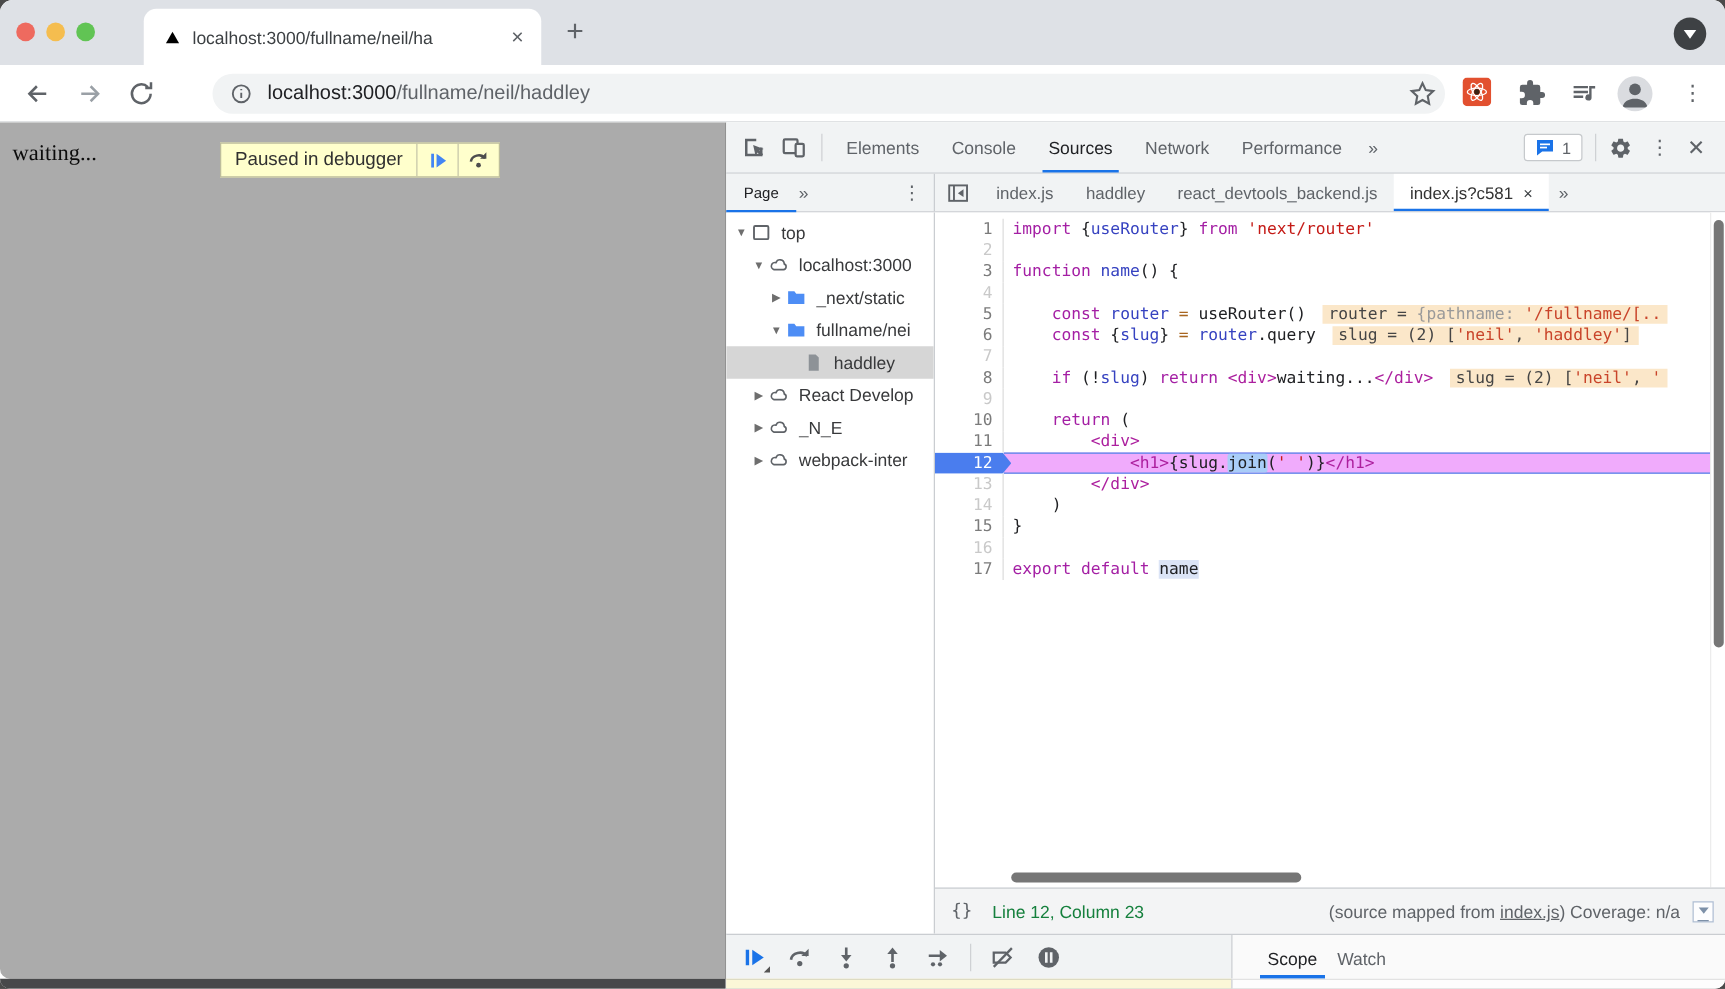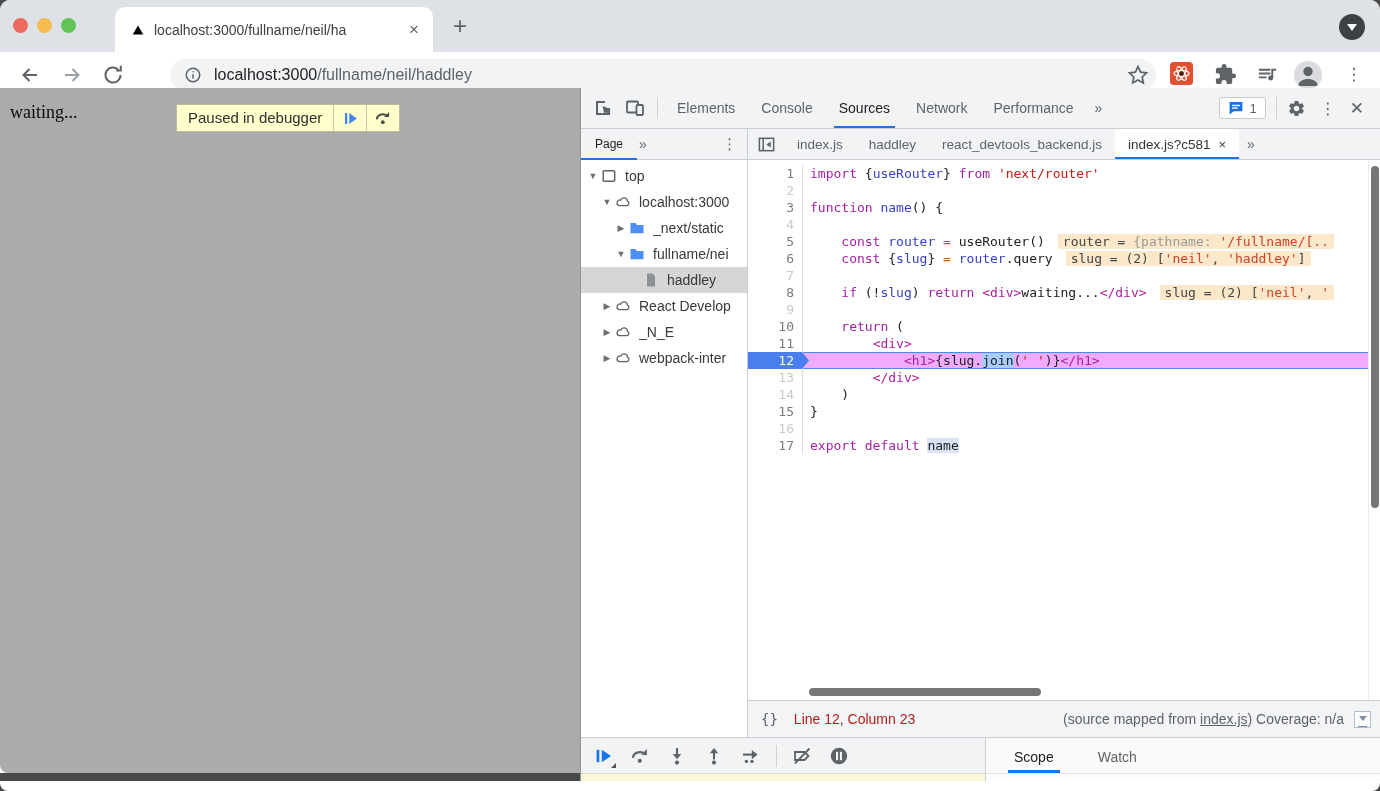--- a/index.html
+++ b/index.html
@@ -30,21 +30,21 @@
     display:flex;align-items:center;padding:12px 14px;}
   .urlpill .info{width:18px;height:18px;margin-right:12px;flex:0 0 auto;}
   .urltext{font-size:16px;color:#202124;white-space:nowrap;}
   .urltext .path{color:#5f6368;}
   .tb-ic{position:absolute;top:11px;width:24px;height:24px;}
   .avatar{position:absolute;top:9px;width:28px;height:28px;border-radius:50%;background:#dadce0;overflow:hidden;}
   .menudots{position:absolute;top:10px;width:24px;height:24px;color:#5f6368;font-size:17px;letter-spacing:0;
     display:flex;align-items:center;justify-content:center;}
 
   
-  .content{position:absolute;left:0;top:88px;width:100%;height:693px;}
+  .content{position:absolute;left:0;top:98px;width:100%;height:693px;}
   .page{position:absolute;left:0;top:0;width:580px;height:685px;background:#ababab;border-radius:0 0 0 8px;}
   .pagebottom{position:absolute;left:0;top:685px;width:580px;height:8px;background:#47484a;}
   .waiting{position:absolute;left:10px;top:14px;font-family:"Liberation Serif",serif;font-size:18px;color:#0b0b0b;}
   .banner{position:absolute;left:176px;top:16px;display:flex;background:#ffffcc;border:1px solid #bdbd9c;height:28px;}
   .banner .blabel{padding:4px 11px;font-size:15px;color:#303030;white-space:nowrap;text-align:right;}
   .banner .bbtn{width:33px;display:flex;align-items:center;justify-content:center;border-left:1px solid #c6c6a8;}
 
   
   .devtools{position:absolute;left:580px;top:0;width:800px;height:693px;background:#fff;border-left:1px solid #929292;}
   .dt-tabbar{position:absolute;left:0;top:0;width:100%;height:41px;background:#f1f3f4;border-bottom:1px solid #cacdd1;
@@ -109,35 +109,35 @@
   .hint{background:#fbe7c9;margin-left:13px;padding:0 5px;}
 
   .vscroll{position:absolute;top:72px;right:0;width:12px;height:540px;background:#fff;border-left:1px solid #ececec;}
   .vthumb{position:absolute;left:2px;top:6px;width:8px;height:342px;border-radius:4px;background:#767676;}
   .hscroll{position:absolute;left:222px;right:12px;top:598px;height:12px;background:#fff;}
   .hthumb{position:absolute;left:6px;top:2px;width:232px;height:8px;border-radius:4px;background:#767676;}
 
   .statusbar{position:absolute;left:167px;right:0;top:612px;height:37px;background:#f3f4f5;border-top:1px solid #cacdd1;
     display:flex;align-items:center;font-size:14px;color:#5f6368;}
   .statusbar .br{font-family:"DejaVu Sans Mono",monospace;font-size:14px;margin:0 16px 0 13px;}
-  .statusbar .pos{color:#b91c1c;}
+  .statusbar .pos{color:#15803d;}
   .statusbar .mapped{margin-left:auto;margin-right:10px;white-space:nowrap;}
   .statusbar .mapped a{color:#5f6368;text-decoration:underline;}
   .drawbox{width:17px;height:17px;border:1px solid #aebdd2;background:#fdfdfe;margin-right:9px;flex:0 0 auto;
     display:flex;flex-direction:column;align-items:center;justify-content:center;}
   .drawbox i{width:0;height:0;border:4px solid transparent;border-top:5px solid #7d90a8;margin-top:4px;}
   .drawbox u{display:block;width:9px;height:1px;background:#7d90a8;margin-top:1px;}
 
   .dbgbar{position:absolute;left:0;top:649px;width:100%;height:36px;background:#f1f3f4;border-top:1px solid #cacdd1;display:flex;}
   .dbgleft{width:404px;flex:0 0 auto;display:flex;align-items:center;gap:17px;padding-left:12px;}
   .dbgleft .dsep{width:1px;height:22px;background:#cfd1d4;margin:0 -2px;}
   .dbtn{width:20px;height:20px;position:relative;}
   .dbtn.resume::after{content:"";position:absolute;right:-3px;bottom:-2px;width:0;height:0;
     border-left:5px solid transparent;border-bottom:5px solid #555;}
-  .dbgright{flex:1;background:#fafafa;border-left:1px solid #cacdd1;display:flex;align-items:flex-end;padding-left:28px;gap:44px;}
+  .dbgright{flex:1;background:#fafafa;border-left:1px solid #cacdd1;display:flex;align-items:flex-end;padding-left:28px;gap:16px;}
   .sstab{font-size:14px;color:#5f6368;padding-bottom:8px;position:relative;}
   .sstab.active{color:#202124;}
   .sstab.active::after{content:"";position:absolute;left:-6px;right:-6px;bottom:0;height:3px;background:#1a73e8;}
 
   .stripyellow{position:absolute;left:0;top:685px;width:404px;height:8px;background:#fbf7d7;border-top:1px solid #dddbc2;}
   .stripwhite{position:absolute;left:404px;top:685px;right:0;height:8px;background:#fdfdfd;border-top:1px solid #e2e2e2;border-left:1px solid #cacdd1;}
 </style>
 </head>
 <body>
 

